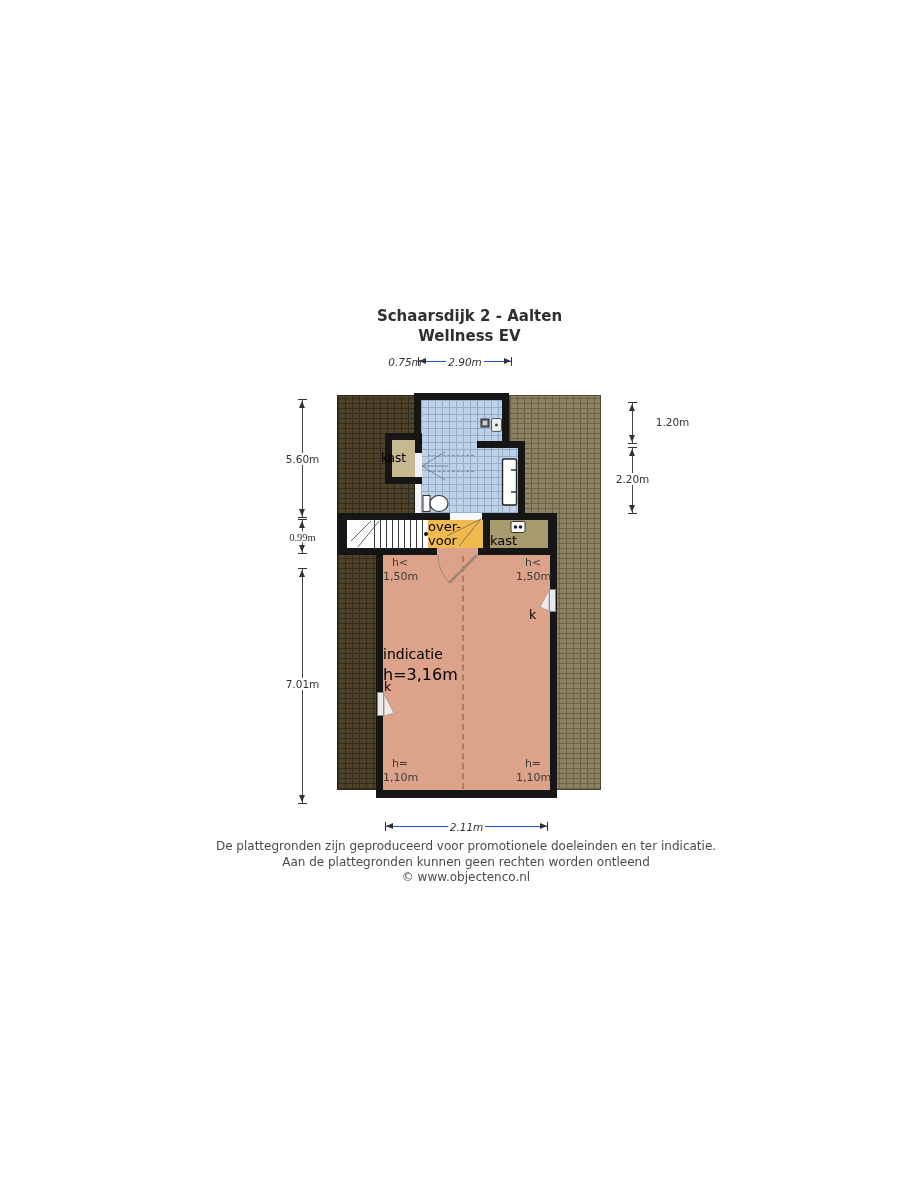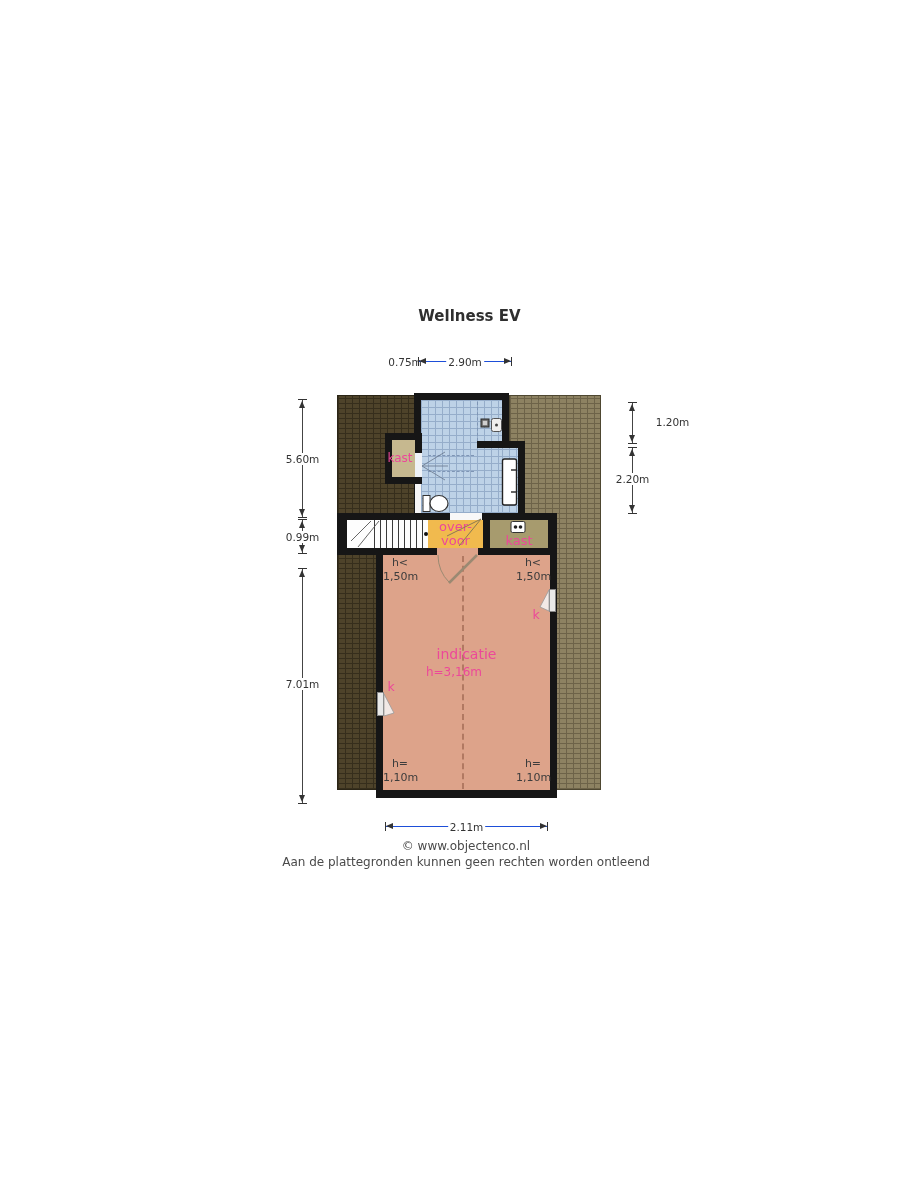--- a/index.html
+++ b/index.html
@@ -34,53 +34,54 @@
            repeating-linear-gradient(0deg,  var(--tile-line,#95adca) 0 1px, transparent 1px 7px),
            repeating-linear-gradient(90deg, var(--tile-line,#95adca) 0 1px, transparent 1px 7px);}
   .kast-tan{background:var(--kast-tan,#c6b88f);}
   .kast-olive{background:var(--kast-olive,#a79b6e);}
   .overloop{background:var(--overloop,#f1ba4e);}
   .bedroom{background:var(--bedroom,#dda38a);}
   .stairs{background:#fdfdfd;}
   .steps{background-image:repeating-linear-gradient(90deg,#3a3a3a 0 1px, transparent 1px 6px);}
 
   
-  .rlabel{color:#ec4899;white-space:nowrap;text-align:center;}
+  .rlabel{color:#000000;white-space:nowrap;text-align:left;}
   .hm{font-size:11px;line-height:14px;color:#3c3c3c;text-align:center;white-space:nowrap;}
 
   
   .ridge{border-left:2px dashed rgba(140,88,66,.55);}
   .bdash-v{border-left:1px dashed #7e95b5;}
   .bdash-h{border-top:1px dashed #7e95b5;}
 
   
   .win{background:#e9e9e9;border:1px solid #8a8a8a;box-sizing:border-box;}
 
   
   .vdim{width:1px;background:#444;}
-  .hdim{height:1px;background:#1d4ed8;}
+  .hdim{height:1px;background:#1d4ed8;font-style:italic;}
   .vdim i,.hdim i{position:absolute;display:block;}
   .au{top:1px;left:-3px;width:0;height:0;border-left:3.5px solid transparent;border-right:3.5px solid transparent;border-bottom:7px solid #333;}
   .ad{bottom:1px;left:-3px;width:0;height:0;border-left:3.5px solid transparent;border-right:3.5px solid transparent;border-top:7px solid #333;}
   .tt{top:-1px;left:-4px;width:9px;height:1px;background:#333;}
   .tb{bottom:-1px;left:-4px;width:9px;height:1px;background:#333;}
   .al{left:1px;top:-3px;width:0;height:0;border-top:3.5px solid transparent;border-bottom:3.5px solid transparent;border-right:7px solid #333;}
   .ar{right:1px;top:-3px;width:0;height:0;border-top:3.5px solid transparent;border-bottom:3.5px solid transparent;border-left:7px solid #333;}
   .tl{left:0;top:-4px;width:1px;height:9px;background:#333;}
   .tr{right:0;top:-4px;width:1px;height:9px;background:#333;}
   .dlab{position:absolute;font-size:10.5px;color:#333;background:#fff;padding:0 2px;white-space:nowrap;}
   .dlab.v{left:50%;transform:translate(-50%,-50%);}
   .dlab.h{top:50%;left:50%;transform:translate(-50%,-50%);}
 </style>
 </head>
 <body>
 
 <div class="page">
 
   <div class="abs title">
+    <div>Schaarsdijk 2 - Aalten</div>
     <div>Wellness EV</div>
   </div>
 
   <div class="abs hdim" style="left:392px;top:361px;width:26px;">
     <i class="tl"></i>
       <i class="tr"></i>
     <span class="dlab h">0.75m</span>
   </div>
   <div class="abs hdim" style="left:418px;top:361px;width:94px;">
     <i class="tl"></i>
@@ -136,21 +137,21 @@
   <div class="abs hm" style="left:383px;top:757px;width:34px;">
     <div>h=</div>
     <div>1,10m</div>
   </div>
   <div class="abs hm" style="left:516px;top:757px;width:34px;">
     <div>h=</div>
     <div>1,10m</div>
   </div>
 
   <div class="abs rlabel" style="left:383px;top:646px;width:167px;font-size:14px;">indicatie</div>
-  <div class="abs rlabel" style="left:383px;top:665px;width:142px;font-size:12px;">h=3,16m</div>
+  <div class="abs rlabel" style="left:383px;top:665px;width:142px;font-size:16px;">h=3,16m</div>
 
   <div class="abs win" style="left:549px;top:589px;width:7px;height:23px;"></div>
   <div class="abs win" style="left:377px;top:692px;width:7px;height:24px;"></div>
   <div class="abs rlabel" style="left:529px;top:607px;width:14px;font-size:12.5px;">k</div>
   <div class="abs rlabel" style="left:384px;top:679px;width:14px;font-size:12.5px;">k</div>
 
   <svg class="abs" style="left:0;top:0;" width="900" height="1200" viewBox="0 0 900 1200">
 
     <line x1="379" y1="521" x2="358" y2="547" stroke="#555" stroke-width="0.9"></line>
     <line x1="371" y1="521" x2="351" y2="541" stroke="#555" stroke-width="0.9"></line>
@@ -191,21 +192,21 @@
       <i class="tb"></i>
     <i class="au"></i>
       <i class="ad"></i>
     <span class="dlab v" style="top:50%;">5.60m</span>
   </div>
   <div class="abs vdim" style="left:302px;top:520px;height:33px;">
     <i class="tt"></i>
       <i class="tb"></i>
     <i class="au"></i>
       <i class="ad"></i>
-    <span class="dlab v" style="top:50%;">0.99m</span>
+    <span class="dlab v" style="top:50%;font-family:Liberation Serif, serif;">0.99m</span>
   </div>
   <div class="abs vdim" style="left:302px;top:569px;height:234px;">
     <i class="tt"></i>
       <i class="tb"></i>
     <i class="au"></i>
       <i class="ad"></i>
     <span class="dlab v" style="top:49%;">7.01m</span>
   </div>
 
   <div class="abs vdim" style="left:632px;top:403px;height:40px;">
@@ -225,17 +226,18 @@
 
   <div class="abs hdim" style="left:385px;top:826px;width:163px;">
     <i class="tl"></i>
       <i class="tr"></i>
     <i class="al"></i>
       <i class="ar"></i>
     <span class="dlab h">2.11m</span>
   </div>
 
   <div class="abs footer">
+    <div>De plattegronden zijn geproduceerd voor promotionele doeleinden en ter indicatie.</div>
+    <div>Aan de plattegronden kunnen geen rechten worden ontleend</div>
     <div>© www.objectenco.nl</div>
-    <div>Aan de plattegronden kunnen geen rechten worden ontleend</div>
   </div>
 
 </div>
 
 </body></html>

